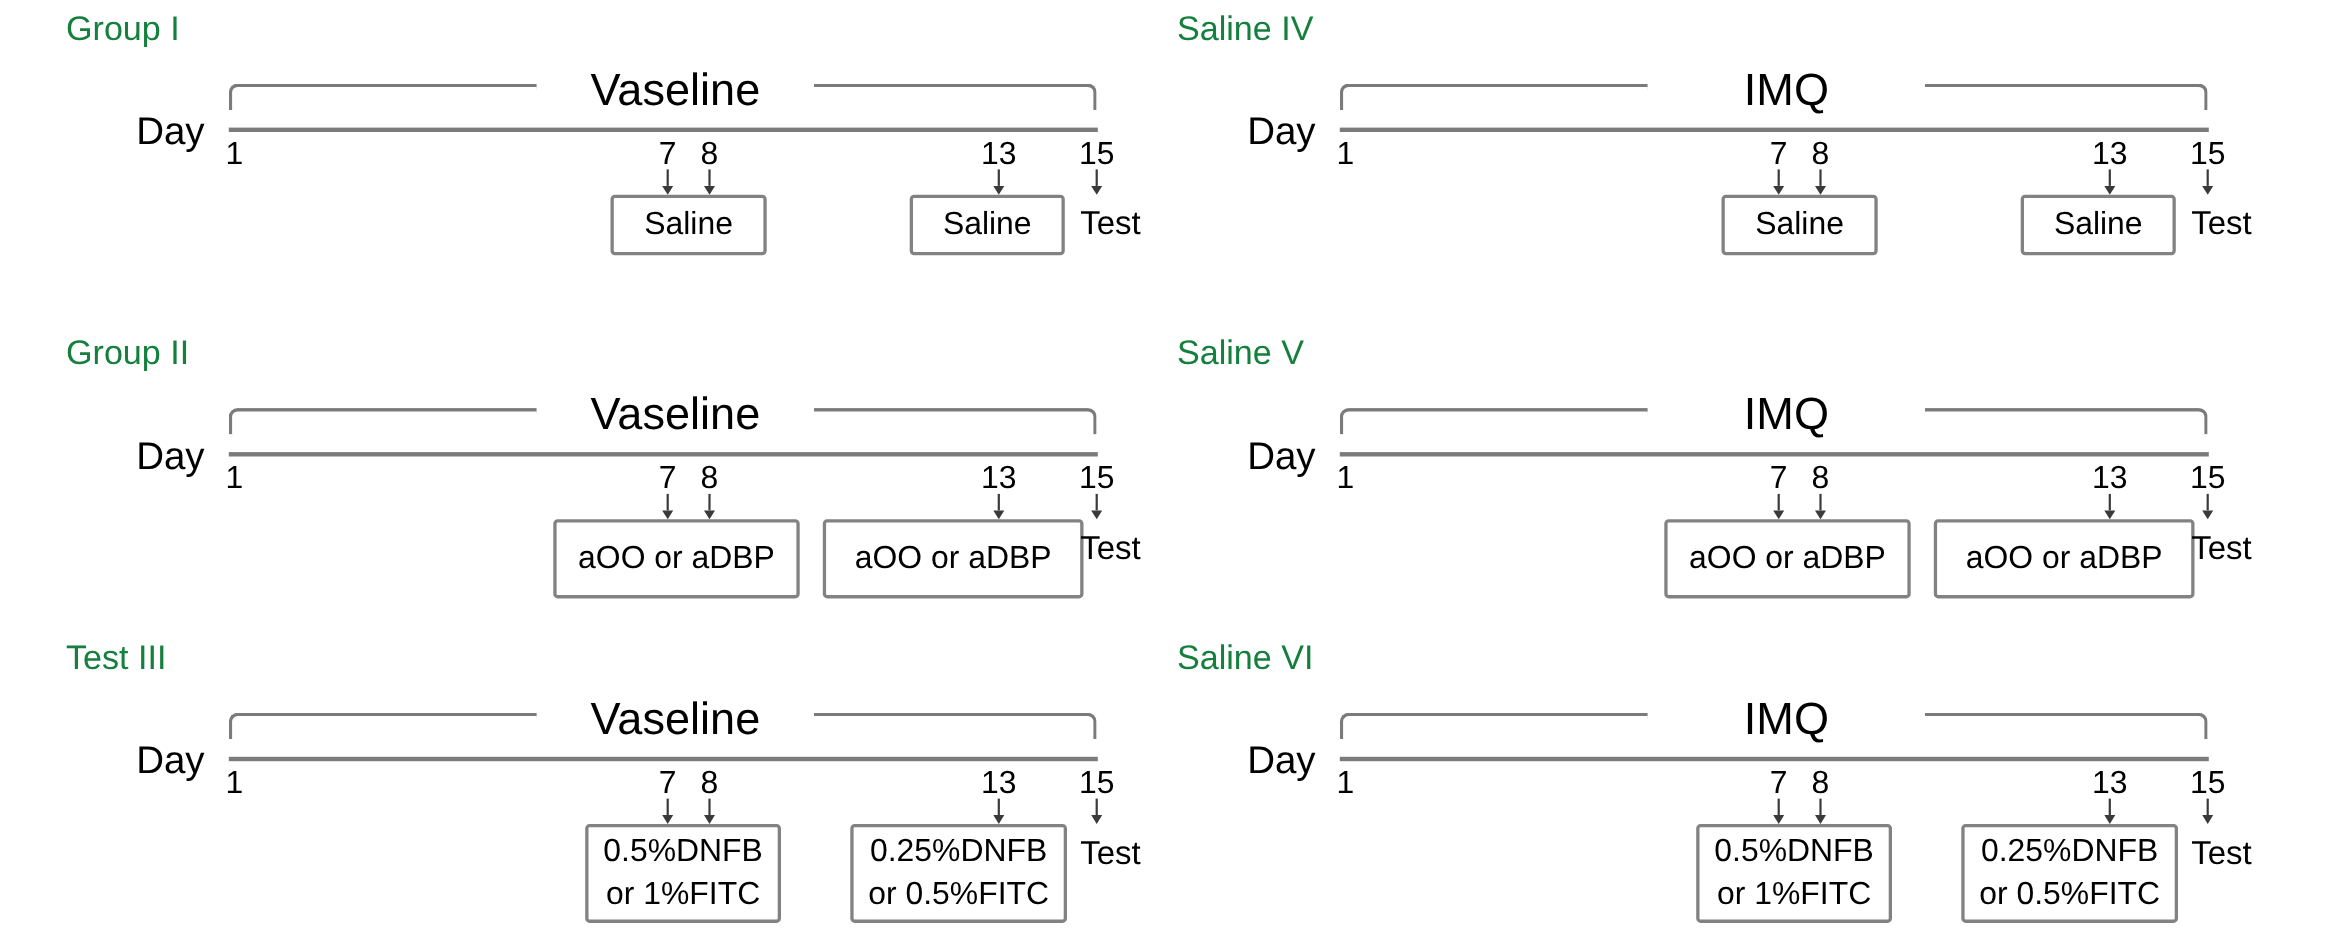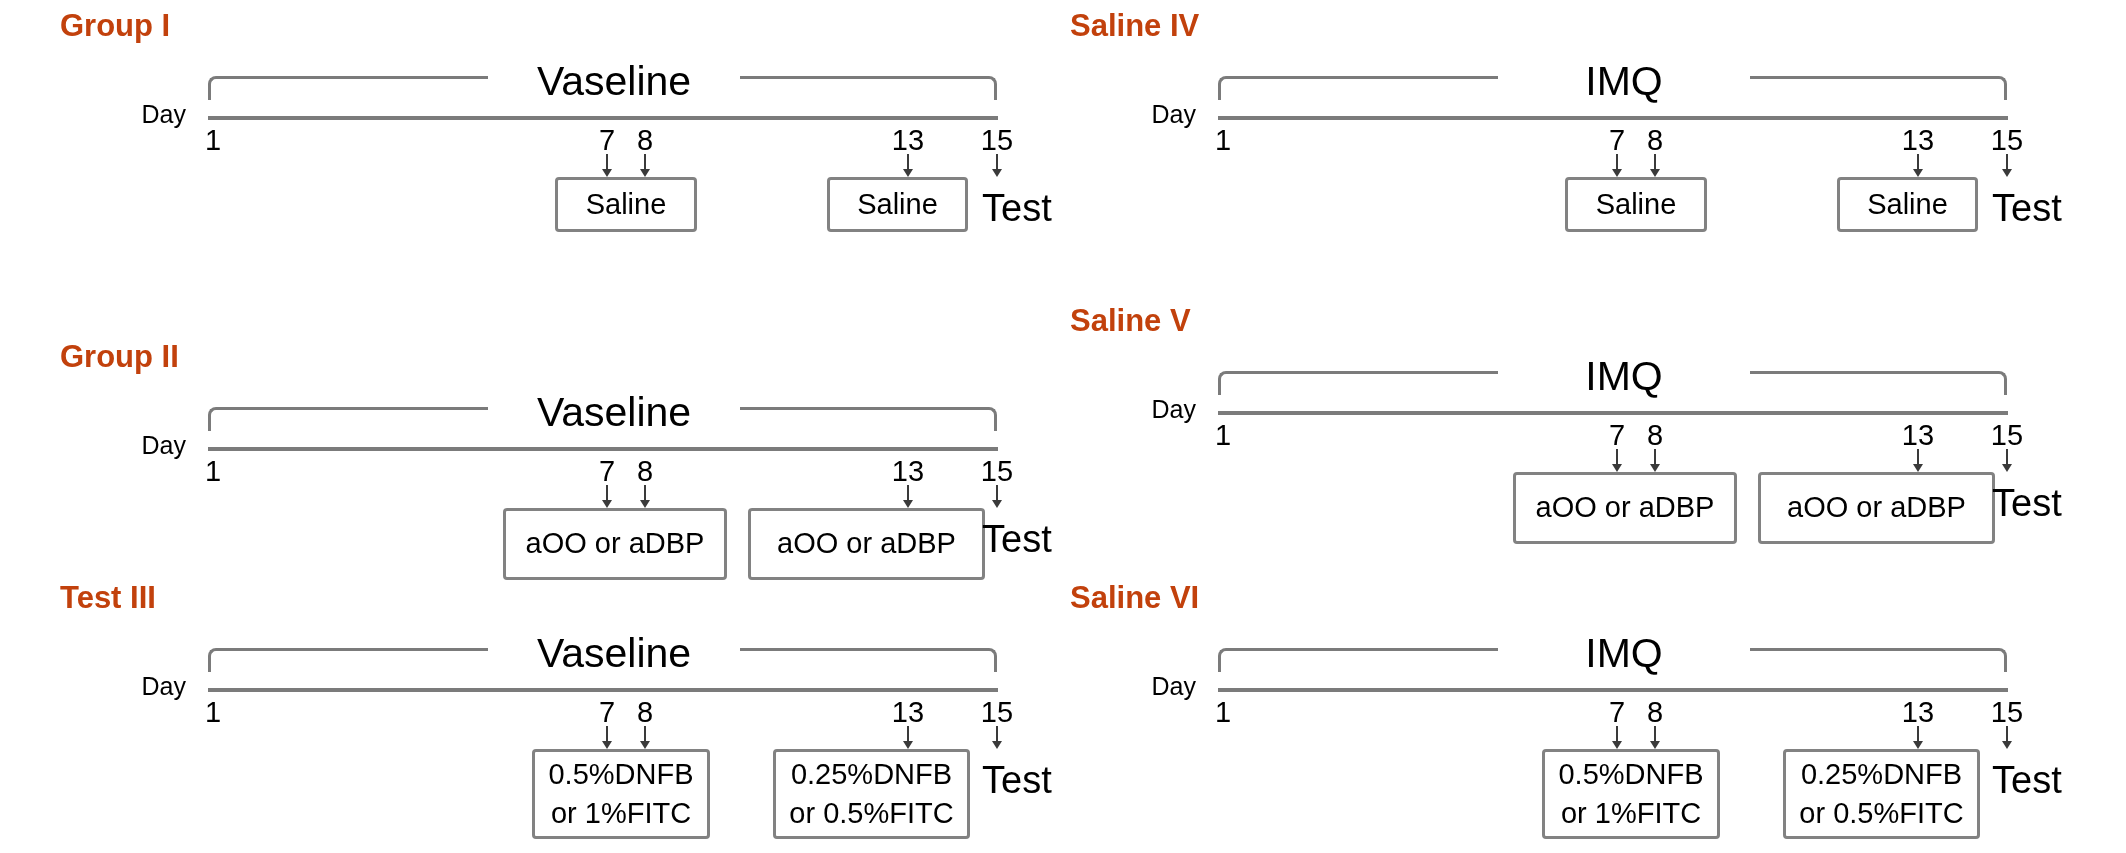--- a/index.html
+++ b/index.html
@@ -3,40 +3,40 @@
 <meta charset="utf-8">
 <style>
   html,body{margin:0;padding:0;background:#ffffff;}
   #canvas{
     position:relative;width:2126px;height:853px;background:#ffffff;
     font-family:"Liberation Sans",sans-serif;color:#000;overflow:hidden;
   }
   .panel{position:absolute;width:1070px;height:285px;}
   .title{
     position:absolute;left:60px;top:8px;margin:0;
-    font-size:31px;font-weight:bold;color:#c2410c;white-space:nowrap;
+    font-size:31px;font-weight:normal;color:#15803d;white-space:nowrap;
   }
   
   .bracket-left{
     position:absolute;left:208px;top:76px;width:280px;height:24px;
     border-top:3px solid #7b7b7b;border-left:3px solid #7b7b7b;
     border-top-left-radius:8px;box-sizing:border-box;
   }
   .bracket-right{
     position:absolute;left:740px;top:76px;width:257px;height:24px;
     border-top:3px solid #7b7b7b;border-right:3px solid #7b7b7b;
     border-top-right-radius:8px;box-sizing:border-box;
   }
   .bracket-label{
     position:absolute;left:488px;top:58px;width:252px;
     text-align:center;font-size:41px;white-space:nowrap;
   }
   .day-label{
     position:absolute;left:108px;top:100px;width:78px;
-    text-align:right;font-size:25px;
+    text-align:right;font-size:35px;
   }
   .timeline{
     position:absolute;left:208px;top:116px;width:790px;height:4px;
     background:#7b7b7b;
   }
   .tick{position:absolute;top:124px;font-size:29px;white-space:nowrap;}
   .tick-1{left:205px;}
   .tick-c{transform:translateX(-50%);}
   .tick-7{left:607px;}
   .tick-8{left:645px;}
@@ -56,21 +56,21 @@
     border:3px solid #828282;border-radius:4px;
     display:flex;flex-direction:column;align-items:center;justify-content:center;
     font-size:29px;line-height:1.35;text-align:right;white-space:nowrap;
   }
   .v-saline .box1{left:555px;width:142px;height:55px;}
   .v-saline .box2{left:827px;width:141px;height:55px;}
   .v-adbp  .box1{left:503px;width:224px;height:72px;}
   .v-adbp  .box2{left:748px;width:237px;height:72px;}
   .v-dnfb  .box1{left:532px;width:178px;height:90px;}
   .v-dnfb  .box2{left:773px;width:197px;height:90px;}
-  .test-label{position:absolute;left:982px;top:187px;font-size:38px;white-space:nowrap;}
+  .test-label{position:absolute;left:982px;top:187px;font-size:30px;white-space:nowrap;}
 </style>
 </head>
 <body>
 
 <div id="canvas">
 
     <section class="panel v-saline" style="left: 0px; top: 0px;">
       <h2 class="title">Group I</h2>
 
       <div class="bracket-left"></div>
@@ -108,21 +108,21 @@
         <div></div>
       </div>
       <div class="box box2">
         <div>Saline</div>
         <div></div>
       </div>
 
       <div class="test-label">Test</div>
     </section>
 
-    <section class="panel v-adbp" style="left: 0px; top: 295px; margin-top: 36px;">
+    <section class="panel v-adbp" style="left: 0px; top: 295px;">
       <h2 class="title">Group II</h2>
 
       <div class="bracket-left"></div>
       <div class="bracket-label">Vaseline</div>
       <div class="bracket-right"></div>
 
       <div class="day-label">Day</div>
       <div class="timeline"></div>
 
       <div class="tick tick-1">1</div>

